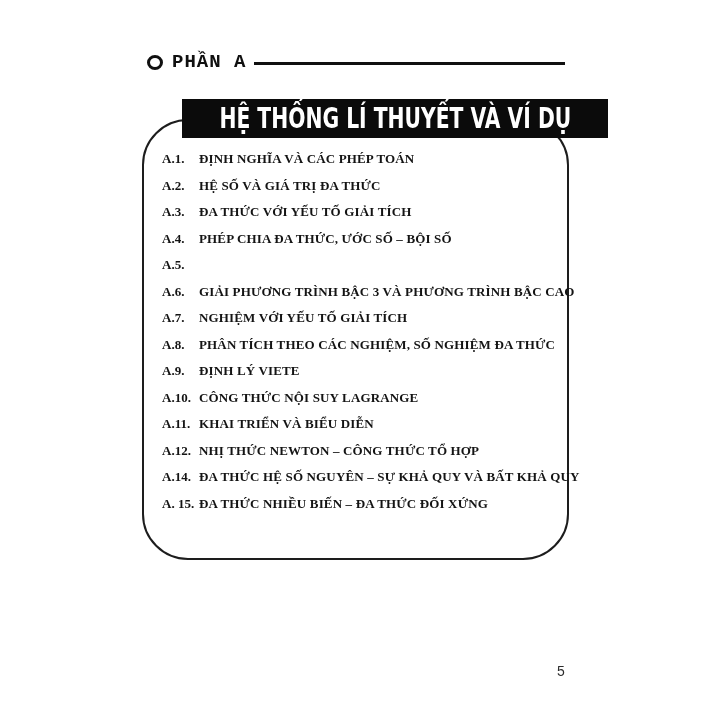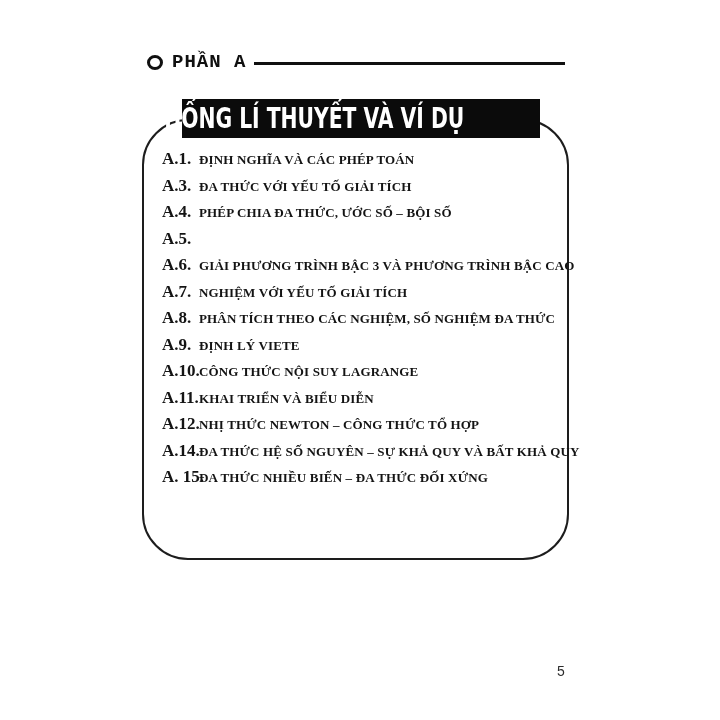--- a/index.html
+++ b/index.html
@@ -38,24 +38,24 @@
   .header-rule {
     flex: 1 1 auto;
     height: 3px;
     background: #101010;
     margin-left: 8px;
     margin-top: 2px;
   }
 
   
   .banner {
-    position: absolute; left: 182px; top: 99px; width: 358px; height: 39px;
+    position: absolute; left: 182px; top: 99px; width: 426px; height: 39px;
     background: #0b0b0b;
     color: #ffffff;
-    display: flex; align-items: center; justify-content: flex-end;
+    display: flex; align-items: center; justify-content: center;
     z-index: 3;
     overflow: visible;
   }
   .banner-text {
     font-family: "DejaVu Sans", sans-serif;
     font-weight: bold;
     font-size: 29px;
     white-space: nowrap;
     transform: scaleX(0.70);
     transform-origin: 50% 50%;
@@ -80,21 +80,21 @@
   .toc-row {
     display: flex;
     align-items: baseline;
     height: 26.5px;
     line-height: 26.5px;
   }
   .toc-label {
     width: 37px;
     flex-shrink: 0;
     font-weight: bold;
-    font-size: 17px;
+    font-size: 13px;
     color: #141414;
     white-space: nowrap;
   }
   .toc-title {
     font-weight: bold;
     font-size: 13px;
     color: #141414;
     white-space: nowrap;
     letter-spacing: 0.15px;
     text-align: center;
@@ -125,20 +125,24 @@
     <span class="banner-text">HỆ THỐNG LÍ THUYẾT VÀ VÍ DỤ</span>
   </div>
 
   <div class="toc-list">
 
       <div class="toc-row">
         <span class="toc-label">A.1.</span>
         <span class="toc-title">ĐỊNH NGHĨA VÀ CÁC PHÉP TOÁN</span>
       </div>
 
+      <div class="toc-row">
+        <span class="toc-label">A.2.</span>
+        <span class="toc-title">HỆ SỐ VÀ GIÁ TRỊ ĐA THỨC</span>
+      </div>
 
       <div class="toc-row">
         <span class="toc-label">A.3.</span>
         <span class="toc-title">ĐA THỨC VỚI YẾU TỐ GIẢI TÍCH</span>
       </div>
 
       <div class="toc-row">
         <span class="toc-label">A.4.</span>
         <span class="toc-title">PHÉP CHIA ĐA THỨC, ƯỚC SỐ – BỘI SỐ</span>
       </div>

